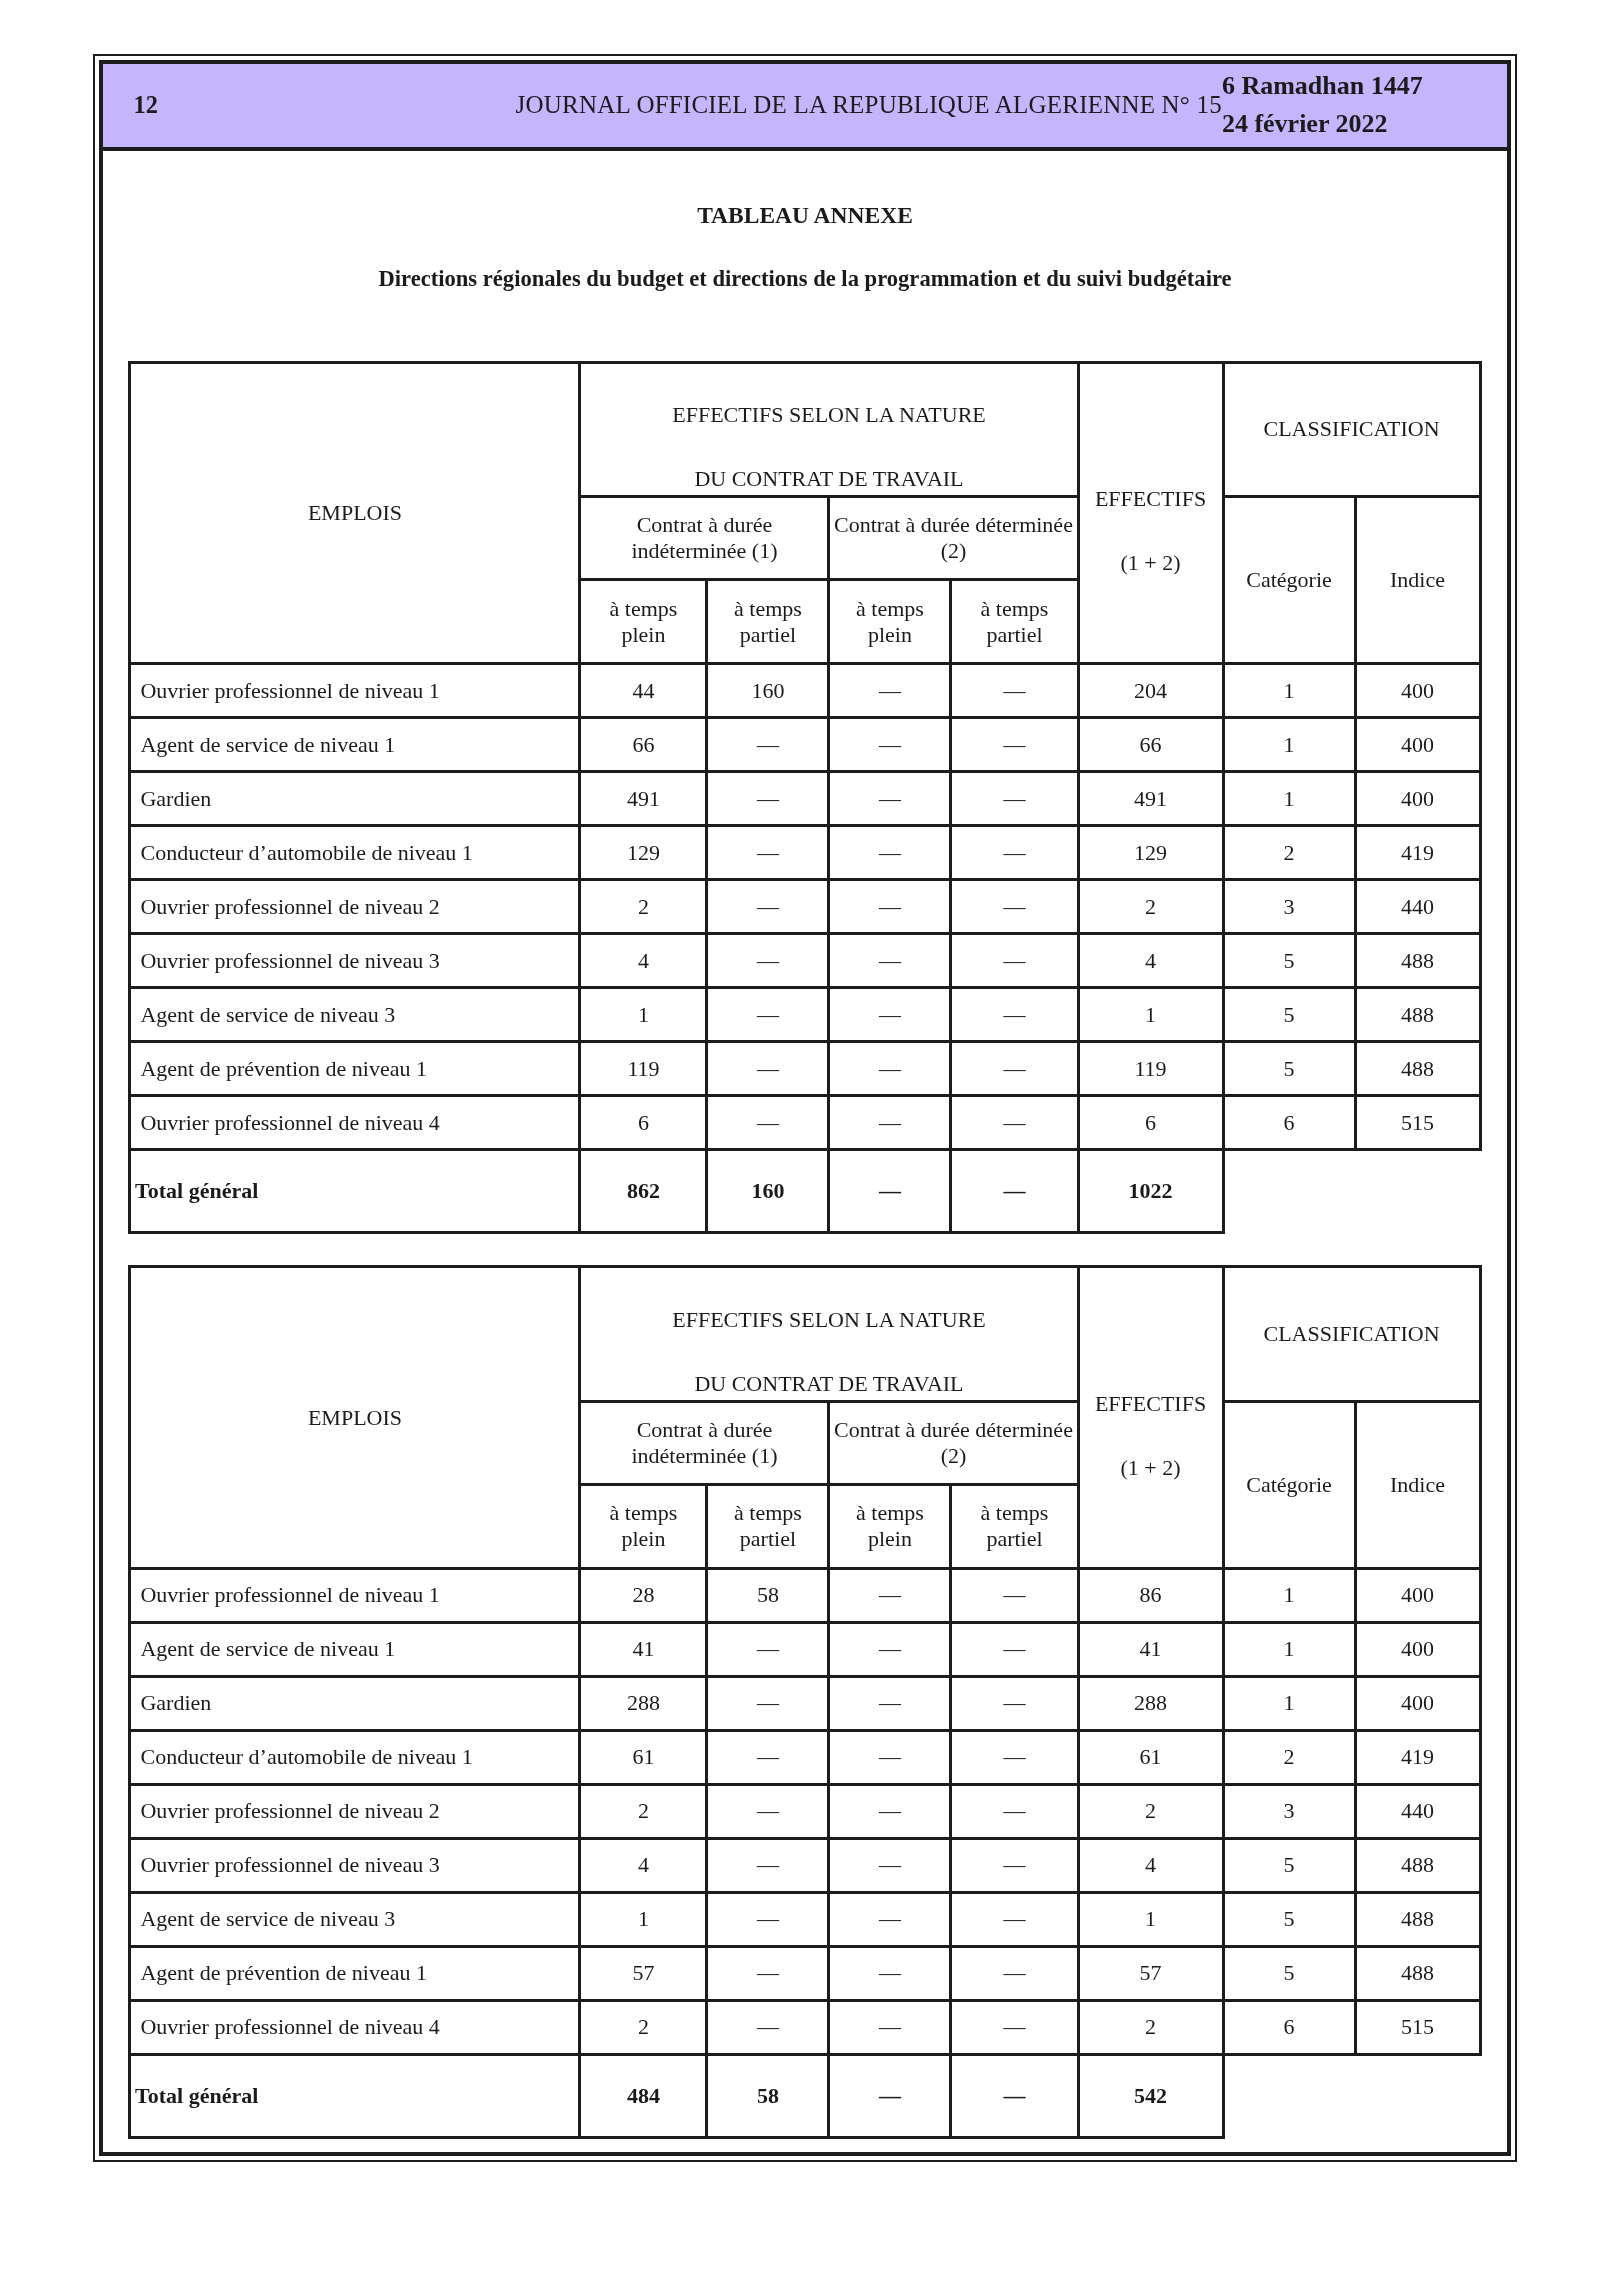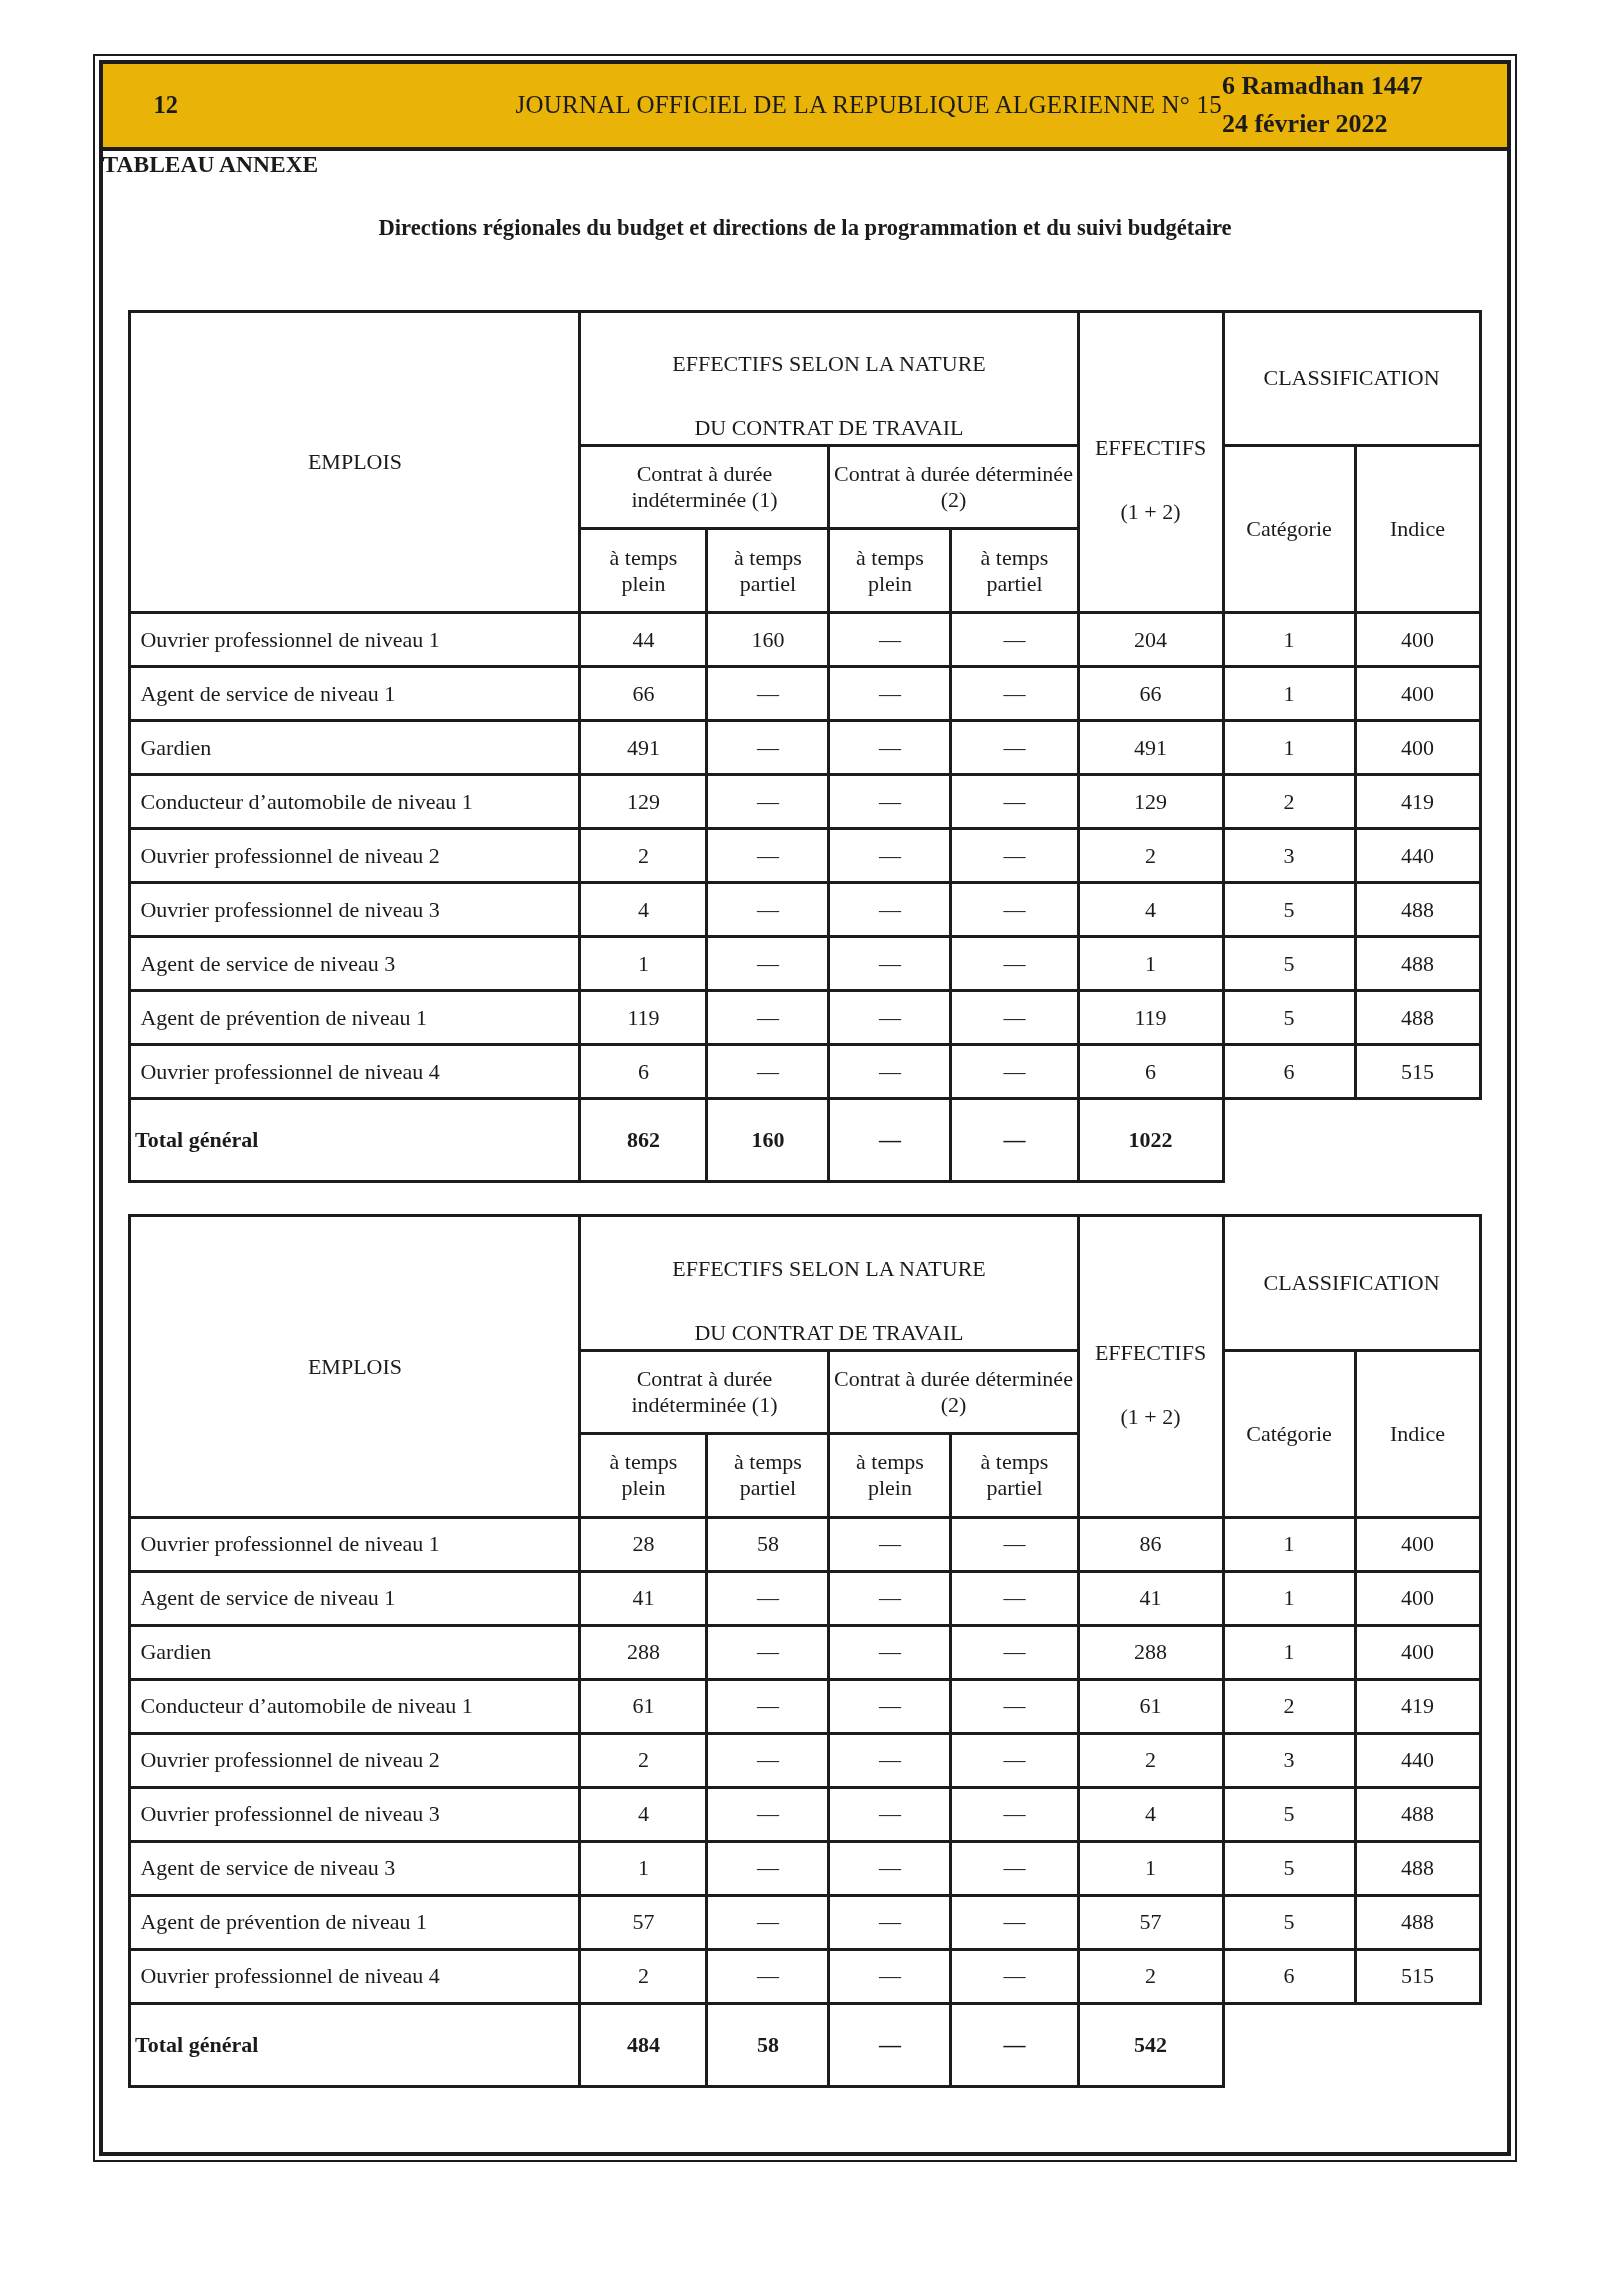--- a/index.html
+++ b/index.html
@@ -15,37 +15,37 @@
     border:2.7px solid #1c1c1c;box-sizing:border-box;padding:3.6px;
     background:#ffffff;
   }
   .frame-inner{
     border:4.5px solid #1c1c1c;box-sizing:border-box;
     width:100%;height:100%;overflow:hidden;background:#ffffff;
   }
   
   .masthead{
     display:flex;align-items:center;
-    background:#eab308;
+    background:#c4b5fd;
     border-bottom:4.5px solid #1c1c1c;
-    height:87px;box-sizing:border-box;padding-left:20px;
+    height:87px;box-sizing:border-box;
   }
   .masthead .page-num{
     width:136px;padding-left:31px;font-weight:bold;font-size:24.4px;
   }
   .masthead .mast-title{
     flex:1;text-align:right;font-weight:normal;font-size:25px;
     letter-spacing:0.2px;
   }
   .masthead .mast-dates{
     width:271px;padding-right:14.5px;
     font-weight:bold;font-size:26px;line-height:1.45;
   }
   
-  .t-annexe{font-weight:bold;font-size:23.5px;}
+  .t-annexe{margin-top:51px;text-align:center;font-weight:bold;font-size:23.5px;}
   .t-subtitle{margin-top:37px;text-align:center;font-weight:bold;font-size:22.6px;}
   .t-section{margin-top:42px;text-align:center;font-weight:bold;font-size:22.6px;}
   
   table.eff{
     border-collapse:collapse;table-layout:fixed;
     width:1350px;margin:0 auto;
   }
   table.eff.first{margin-top:69px;}
   table.eff.second{margin-top:31px;}
   table.eff th,table.eff td{

